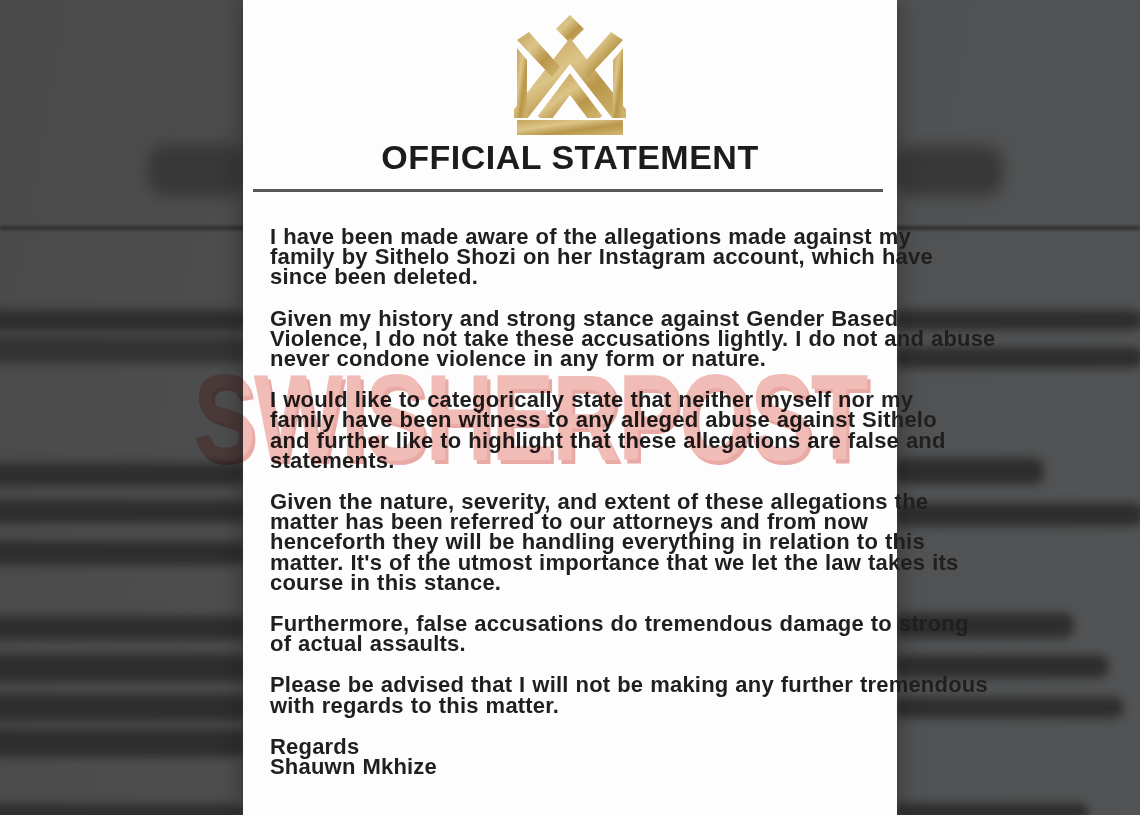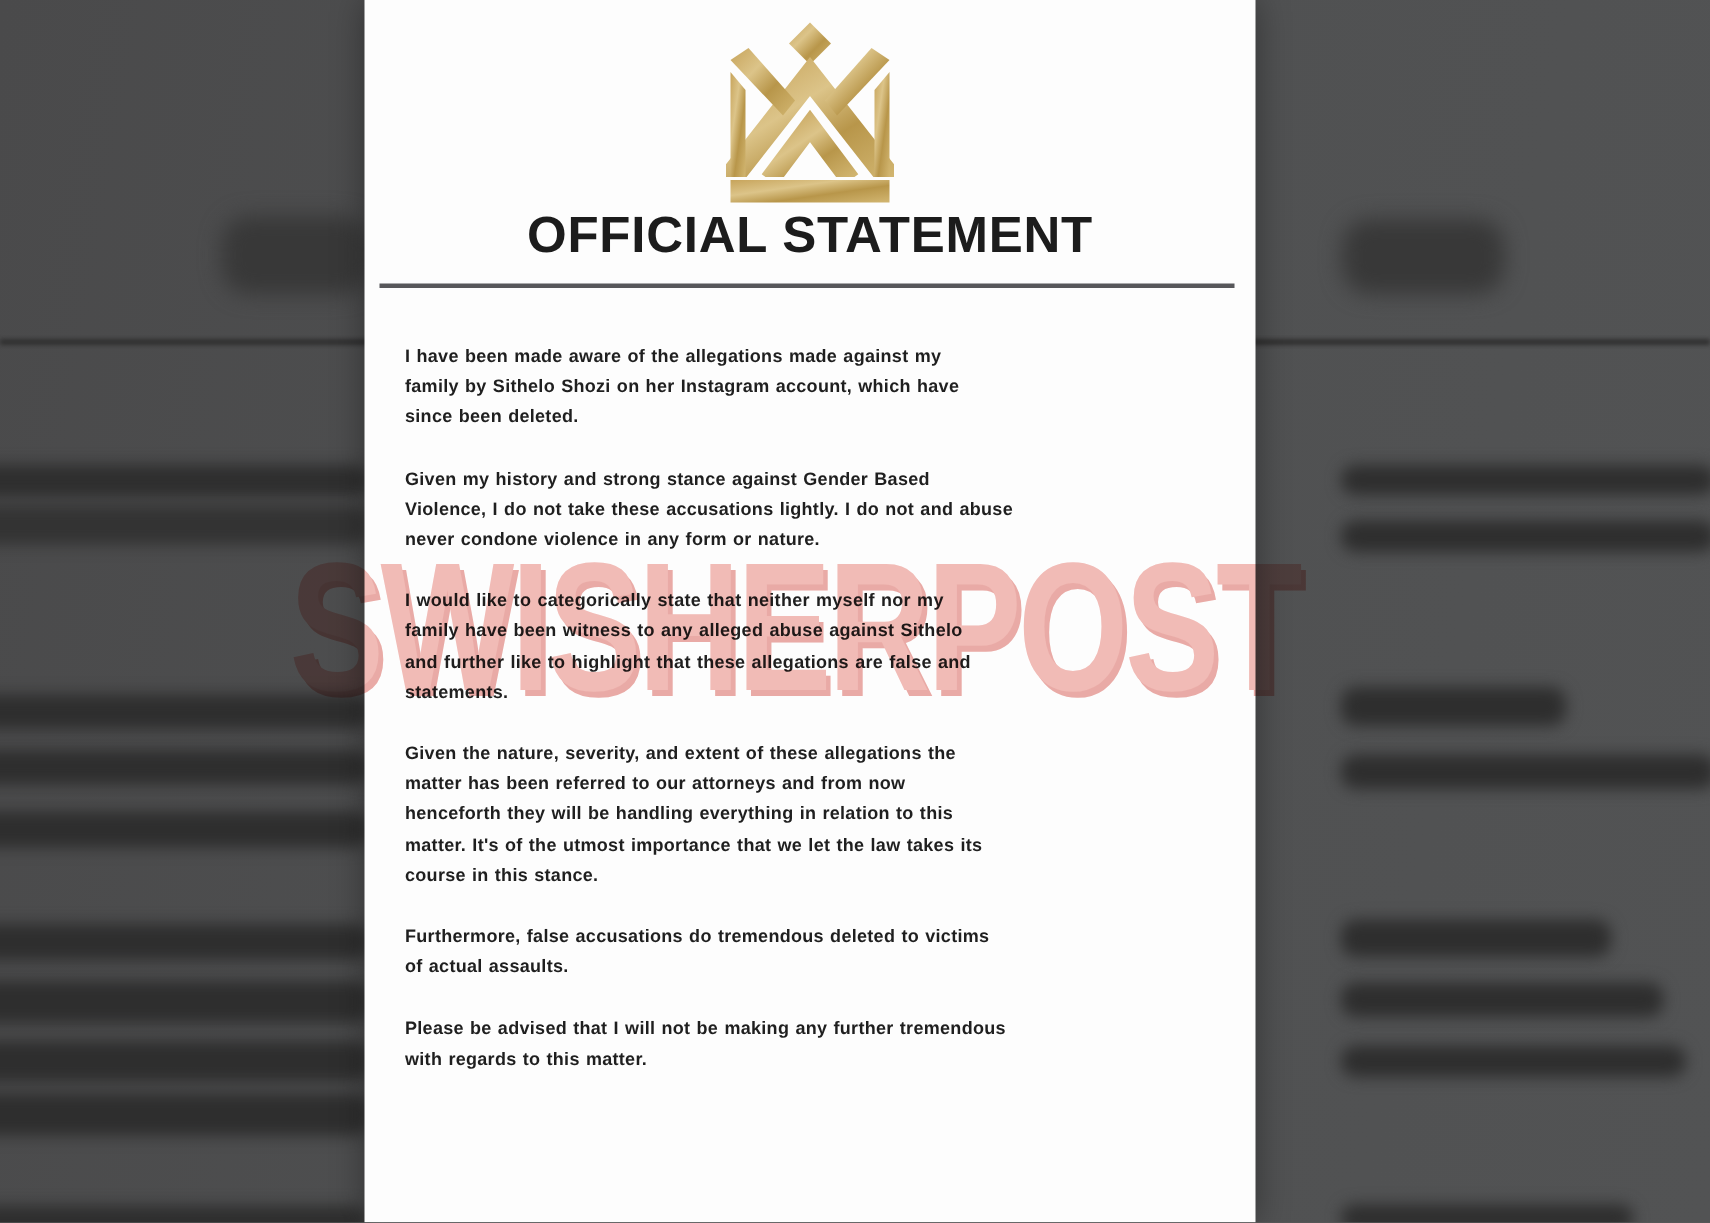--- a/index.html
+++ b/index.html
@@ -7,33 +7,33 @@
     position:relative;width:1140px;height:815px;overflow:hidden;
     background:linear-gradient(100deg,#4a4a4b 0%,#4f5051 45%,#525354 100%);
     font-family:"Liberation Sans", sans-serif;
   }
   
   .streak{position:absolute;background:#2e2e2e;border-radius:10px;filter:blur(5px);}
   .blob{position:absolute;background:#383838;border-radius:18px;filter:blur(7px);}
   .bgline{position:absolute;left:0;width:100%;height:4px;background:#303030;filter:blur(1.5px);}
   
   .paper{
-    position:absolute;left:243px;top:0;width:594px;height:815px;
+    position:absolute;left:243px;top:0;width:654px;height:815px;
     background:#fdfdfd;box-shadow:0 0 22px rgba(0,0,0,0.38);z-index:2;
   }
   .crown{position:absolute;top:14px;left:50%;transform:translateX(-50%);}
   .title{
     position:absolute;top:139px;left:0;width:100%;text-align:center;
     font-size:34px;font-weight:700;letter-spacing:0.5px;color:#1c1c1c;
     line-height:36px;white-space:nowrap;
   }
   .rule{position:absolute;top:189px;left:10px;right:14px;height:3px;background:#57575a;}
   .content{
     position:absolute;top:227px;left:27px;width:620px;
-    font-size:12px;font-weight:700;color:#1f1f1f;
+    font-size:22px;font-weight:700;color:#1f1f1f;
     line-height:20.2px;letter-spacing:0.2px;word-spacing:0.6px;
   }
   .content p{margin:0 0 21px 0;white-space:pre;}
   .content p:last-child{margin-bottom:0;}
   
   .watermark{
     position:absolute;left:193px;top:357px;z-index:5;
     font-size:122px;font-weight:700;letter-spacing:-3px;line-height:1;
     transform:scaleX(0.775);transform-origin:left top;
     color:#f3bdb8;text-shadow:4px 4px 0 rgba(231,158,152,0.85);
@@ -107,22 +107,24 @@
 never condone violence in any form or nature.</p>
       <p>I would like to categorically state that neither myself nor my
 family have been witness to any alleged abuse against Sithelo
 and further like to highlight that these allegations are false and
 statements.</p>
       <p>Given the nature, severity, and extent of these allegations the
 matter has been referred to our attorneys and from now
 henceforth they will be handling everything in relation to this
 matter. It's of the utmost importance that we let the law takes its
 course in this stance.</p>
-      <p>Furthermore, false accusations do tremendous deleted to victims
+      <p>Furthermore, false accusations do tremendous damage to strong
 of actual assaults.</p>
       <p>Please be advised that I will not be making any further tremendous
 with regards to this matter.</p>
+      <p>Regards
+Shauwn Mkhize</p>
     </div>
   </div>
 
   <div class="watermark">SWISHERPOST</div>
 
 </div>
 
 </body></html>

